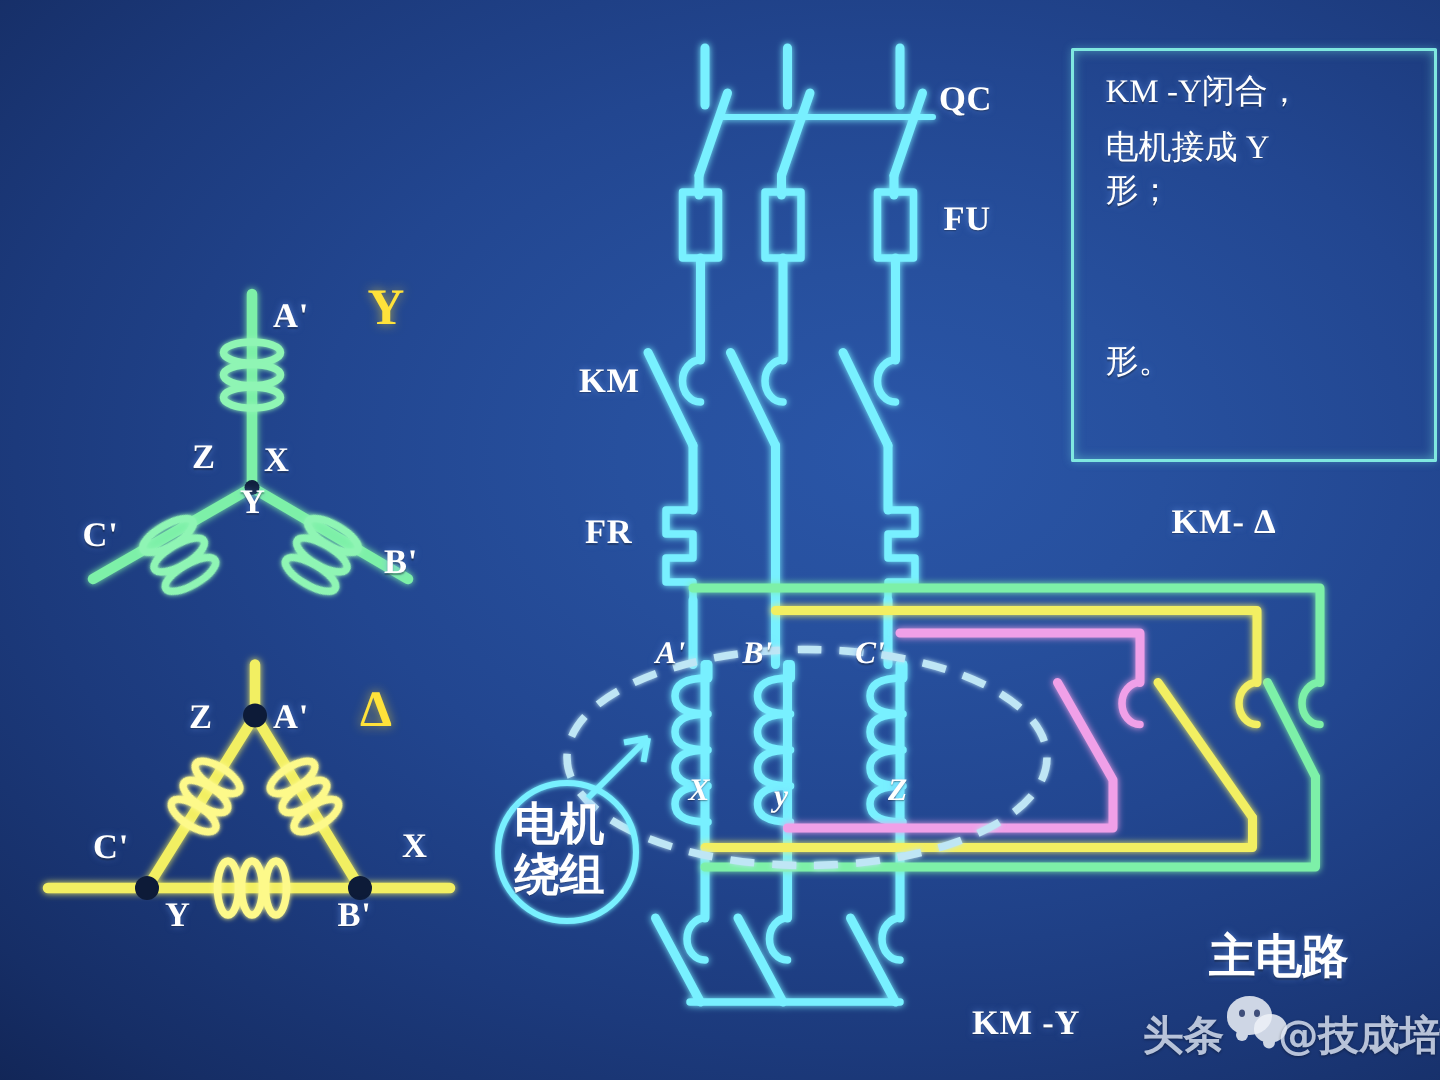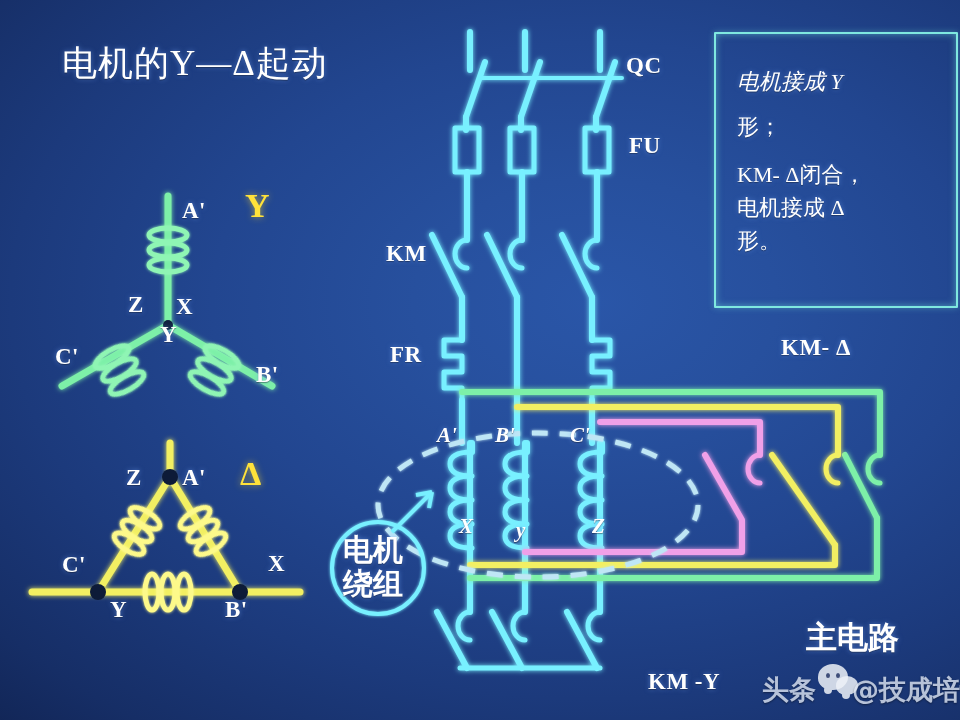--- a/index.html
+++ b/index.html
@@ -108,27 +108,25 @@
   .wm-eye {
     position:absolute; width:4px; height:5px;
     background:#46527a; border-radius:50%;
   }
 </style>
 </head>
 <body>
 
 <div id="stage">
 
-  <div class="txt title" style="left:62px; top:46px;">电机的Y—Δ起动</div>
 
   <div class="notebox" style="left:714px; top:32px; width:240px; height:272px;"></div>
-  <div class="txt note" style="left:737px; top:68px; width:215px;font-style:italic;">电机接成 Y</div>
+  <div class="txt note" style="left:737px; top:47px; width:215px;">KM -Y闭合，</div>
+  <div class="txt note" style="left:737px; top:84px; width:215px;">电机接成 Y</div>
   <div class="txt note" style="left:737px; top:113px; width:215px;">形；</div>
-  <div class="txt note" style="left:737px; top:161px; width:215px;">KM- Δ闭合，</div>
-  <div class="txt note" style="left:737px; top:194px; width:215px;">电机接成 Δ</div>
   <div class="txt note" style="left:737px; top:227px; width:215px;">形。</div>
 
   <svg class="layer" viewBox="0 0 960 720">
     <defs>
       <filter id="glowC" x="-60%" y="-60%" width="220%" height="220%">
         <feGaussianBlur stdDeviation="2.6" result="b"></feGaussianBlur>
         <feMerge>
             <feMergeNode in="b"></feMergeNode>
             <feMergeNode in="SourceGraphic"></feMergeNode>
           </feMerge>

